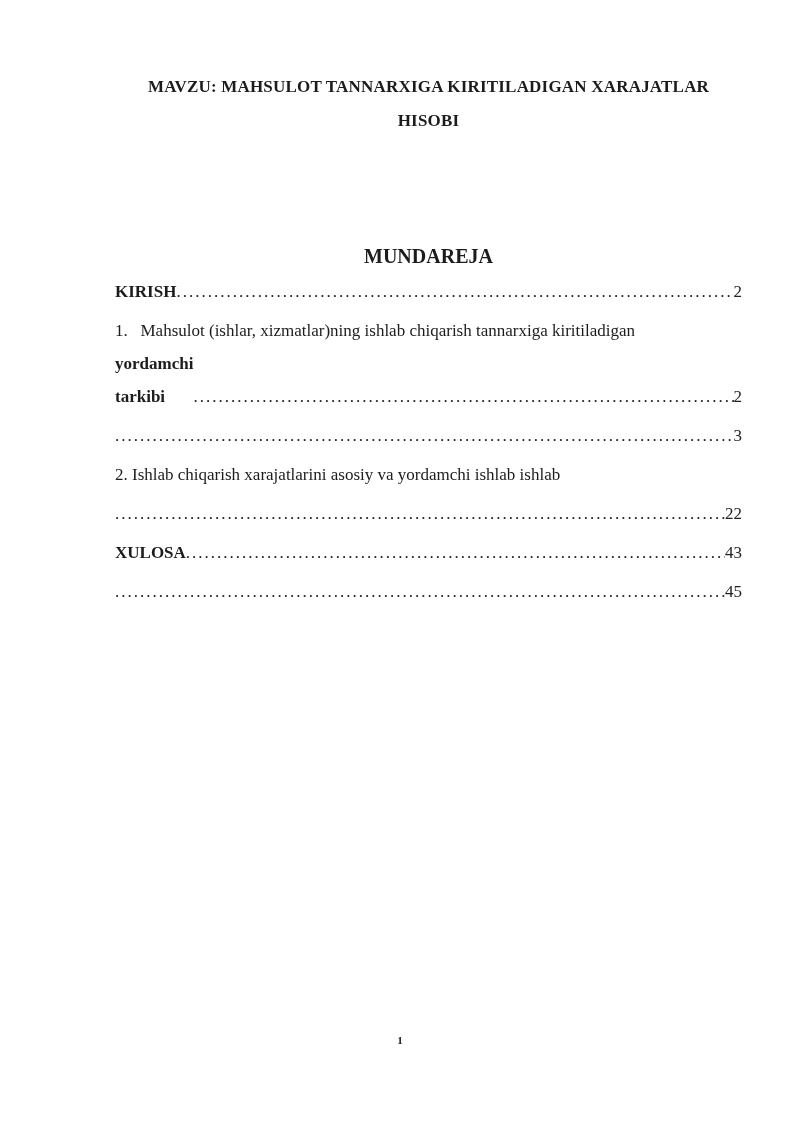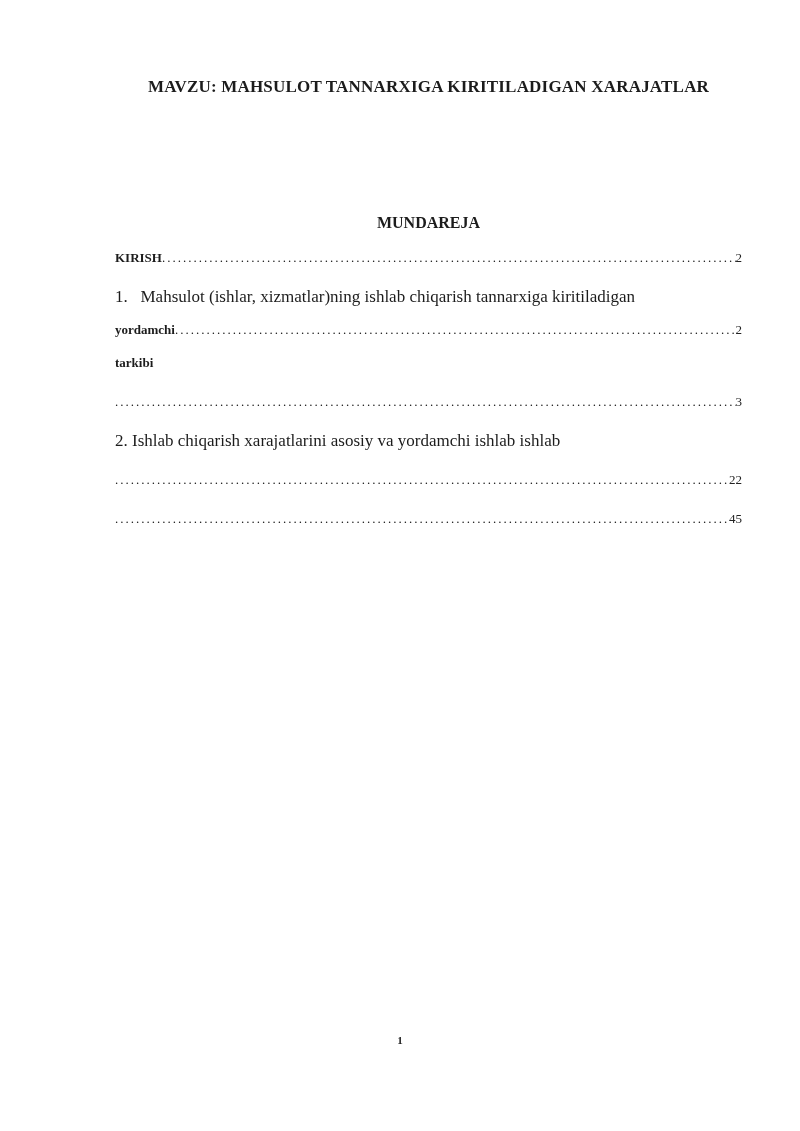--- a/index.html
+++ b/index.html
@@ -26,35 +26,35 @@
     margin-top: 70px;
     text-align: center;
     font-size: 17px;
     font-weight: bold;
     line-height: 34px;
     letter-spacing: 0.2px;
   }
   .toc-heading {
     margin-top: 102px;
     text-align: center;
-    font-size: 16px;
+    font-size: 20px;
     font-weight: bold;
     line-height: 33px;
   }
   .toc {
     margin-top: 2px;
   }
   .para {
     margin: 0 0 6px 0;
   }
   .toc-row {
     display: flex;
-    align-items: flex-start;
+    align-items: flex-end;
     line-height: 33px;
-    font-size: 13px;
+    font-size: 17px;
   }
   .toc-row .t {
     white-space: pre-wrap;
     font-weight: bold;
   }
   .toc-row .dots {
     flex: 1 1 auto;
     overflow: hidden;
     white-space: nowrap;
     font-weight: normal;
@@ -87,20 +87,21 @@
   }
 </style>
 </head>
 <body>
 
 <div class="doc-page">
   <div class="content">
 
     <div class="doc-title">
       <div>MAVZU: MAHSULOT TANNARXIGA KIRITILADIGAN XARAJATLAR</div>
+      <div>HISOBI</div>
     </div>
 
     <div class="toc-heading">MUNDAREJA</div>
 
     <div class="toc">
 
       <div class="para">
         <div class="toc-row">
           <span class="t">KIRISH</span>
           <span class="dots"></span>
@@ -129,20 +130,27 @@
       </div>
 
       <div class="para">
         <div class="toc-row">
           <span class="dots"></span>
           <span class="p">22</span>
         </div>
       </div>
 
 
+      <div class="para">
+        <div class="toc-row">
+          <span class="t">XULOSA</span>
+          <span class="dots"></span>
+          <span class="p">43</span>
+        </div>
+      </div>
 
       <div class="para">
         <div class="toc-row">
           <span class="dots"></span>
           <span class="p">45</span>
         </div>
       </div>
 
     </div>
   </div>

